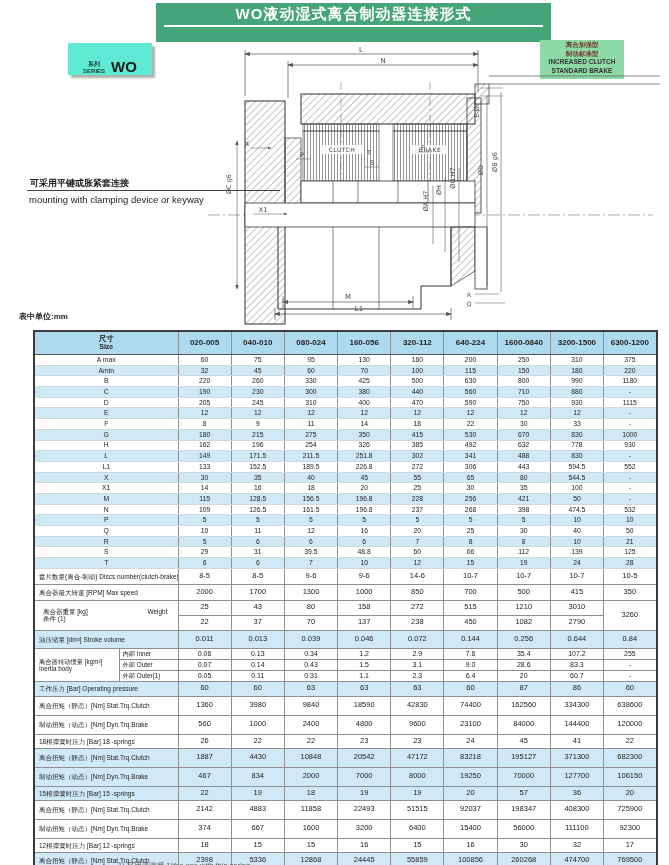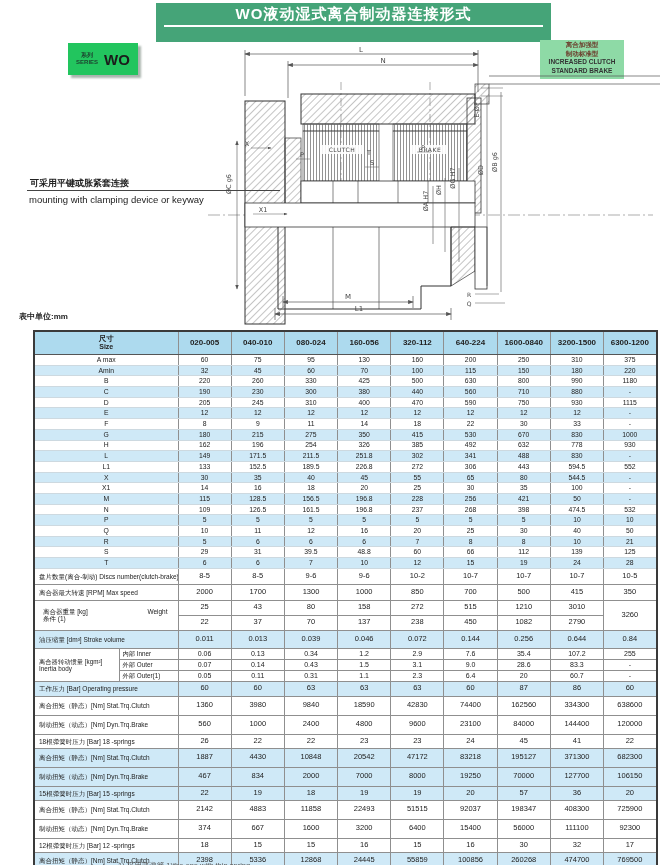--- a/index.html
+++ b/index.html
@@ -5,22 +5,22 @@
   html,body{margin:0;padding:0}
   body{width:669px;height:865px;position:relative;overflow:hidden;background:#fff;
        font-family:"Liberation Sans","DejaVu Sans",sans-serif;color:#222}
   
   .banner{position:absolute;left:156px;top:3px;width:395px;height:39px;background:#45a478;
           color:#fff;text-align:center}
   .banner .zh{font-size:15px;font-weight:bold;letter-spacing:1px;padding-top:2px;white-space:nowrap}
   .banner .rule{height:1.5px;background:#fff;margin:1px 8px 1px 8px}
   .banner .en{font-size:10.5px;font-weight:bold;white-space:nowrap}
   
-  .series-badge{position:absolute;left:68px;top:43px;width:70px;height:32px;background:#22c55e;
-                box-shadow:3px 3px 2px #aab4ae;display:flex;align-items:center;justify-content:center;gap:6px}
+  .series-badge{position:absolute;left:68px;top:43px;width:84px;height:32px;background:#5eead4;
+                box-shadow:3px 3px 2px #aab4ae;display:flex;align-items:flex-end;justify-content:center;gap:6px}
   .series-badge .lbl{font-size:6px;line-height:7px;color:#1d4430;text-align:center;font-weight:bold}
   .series-badge .code{font-size:15px;font-weight:bold;color:#1b1b1b}
   
   .note-box{position:absolute;left:540px;top:40px;width:84px;height:38px;background:#8edaa6;
             text-align:center;padding-top:1px}
   .note-box .nzh{font-size:6.5px;line-height:8.5px;font-weight:bold;color:#6b3a2a}
   .note-box .nen{font-size:6.5px;line-height:8.5px;font-weight:bold;color:#333;white-space:nowrap}
   
   .mount-zh{position:absolute;left:30px;top:177px;font-size:9px;font-weight:bold}
   .mount-line{position:absolute;left:27px;top:190px;width:253px;height:1px;background:#444}
@@ -456,21 +456,21 @@
           <td>19</td>
           <td>24</td>
           <td>28</td>
         </tr>
         <tr class="w" style="height:16px">
           <td class="lft" style="font-size:6.5px">盘片数量(离合-制动) Discs number(clutch-brake)</td>
           <td class="val">8-5</td>
           <td class="val">8-5</td>
           <td class="val">9-6</td>
           <td class="val">9-6</td>
-          <td class="val">10-2</td>
+          <td class="val">14-6</td>
           <td class="val">10-7</td>
           <td class="val">10-7</td>
           <td class="val">10-7</td>
           <td class="val">10-5</td>
         </tr>
         <tr class="w" style="height:16px">
           <td class="lft" style="font-size:6.5px">离合器最大转速 [RPM] Max speed</td>
           <td class="val">2000</td>
           <td class="val">1700</td>
           <td class="val">1300</td>

